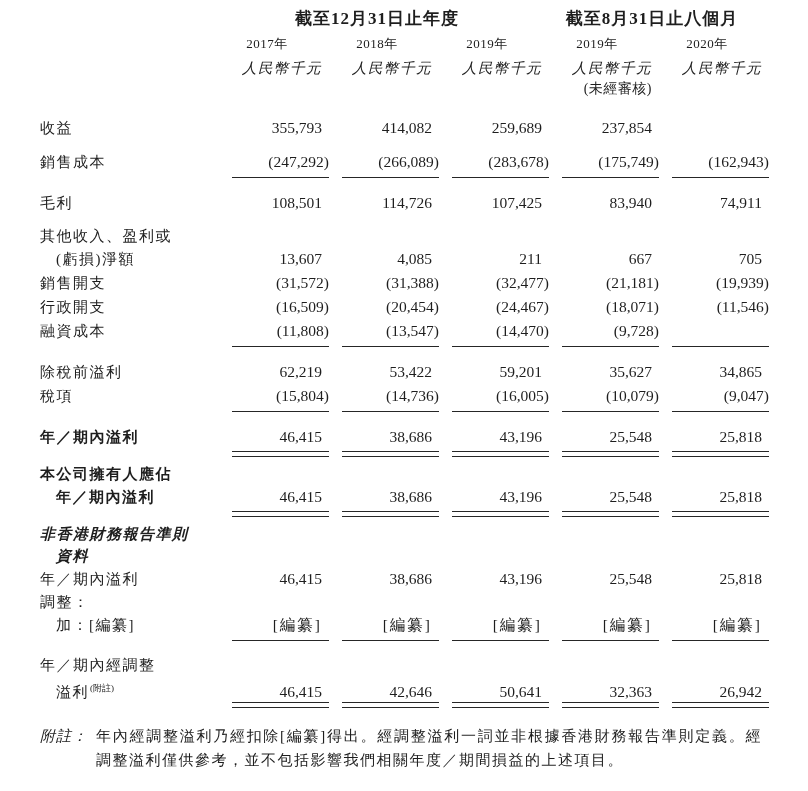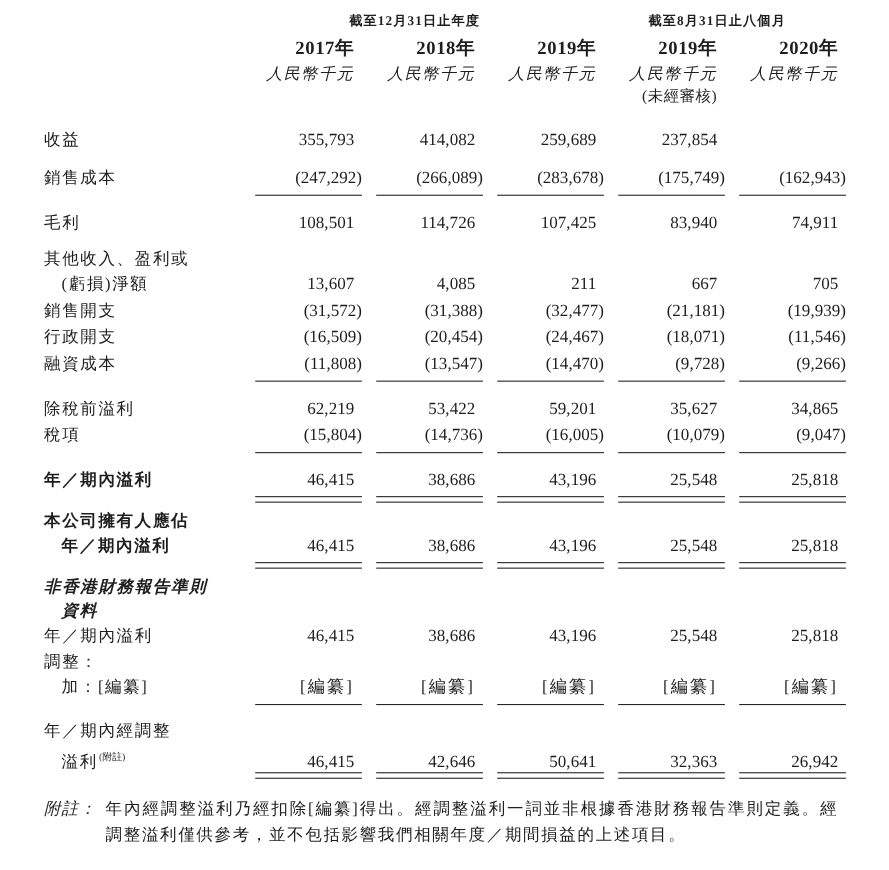--- a/index.html
+++ b/index.html
@@ -8,28 +8,28 @@
     width: 808px; height: 791px;
     overflow: hidden;
     font-family: "Liberation Serif", "DejaVu Serif", serif;
     color: #1e1e1e;
   }
   .page { padding: 6px 46px 0 40px; box-sizing: border-box; width: 808px; }
 
   
   .hdr-row { display: flex; align-items: baseline; }
   .hdr-spacer { width: 172px; flex: none; }
-  .grp { font-weight: bold; font-size: 12px; letter-spacing: 1px; text-align: center; height: 26px; line-height: 26px; }
+  .grp { font-weight: bold; font-size: 17px; letter-spacing: 1px; text-align: center; height: 26px; line-height: 26px; }
   .grp1 { width: 330px; flex: none; }
   .grp2 { width: 220px; flex: none; }
   .year-row  { height: 24px; line-height: 24px; }
   .unit-row  { height: 24px; line-height: 24px; }
   .note-row  { height: 20px; line-height: 18px; }
   .col-cell { width: 110px; flex: none; text-align: right; }
-  .year { font-weight: bold; font-size: 17px; letter-spacing: .5px; }
+  .year { font-weight: normal; font-size: 13px; letter-spacing: .5px; text-align: center; }
   .unit { font-style: italic; font-size: 14.5px; letter-spacing: 1.5px; }
   .note { font-size: 14px; letter-spacing: .5px; }
 
   
   .tbl { margin-top: 16px; }
   .section { margin-top: 10px; }
   .section.gap-lg { margin-top: 4px; }
   .row { display: flex; align-items: baseline; height: 24px; line-height: 24px; }
   .row.short { height: 22px; line-height: 22px; }
   .lbl { width: 172px; flex: none; font-size: 15px; letter-spacing: 1.5px; white-space: nowrap; }
@@ -167,21 +167,20 @@
           <div class="val"><span class="neg">(24,467)</span></div>
           <div class="val"><span class="neg">(18,071)</span></div>
           <div class="val"><span class="neg">(11,546)</span></div>
         </div>
         <div class="row">
           <div class="lbl">融資成本</div>
           <div class="val"><span class="neg">(11,808)</span></div>
           <div class="val"><span class="neg">(13,547)</span></div>
           <div class="val"><span class="neg">(14,470)</span></div>
           <div class="val"><span class="neg">(9,728)</span></div>
-          <div class="val"><span class="neg">(9,266)</span></div>
         </div>
         <div class="rule-row">
           <div class="rule-spacer"></div>
           <div class="rule-cell">
             <i></i>
           </div>
           <div class="rule-cell">
             <i></i>
           </div>
           <div class="rule-cell">

